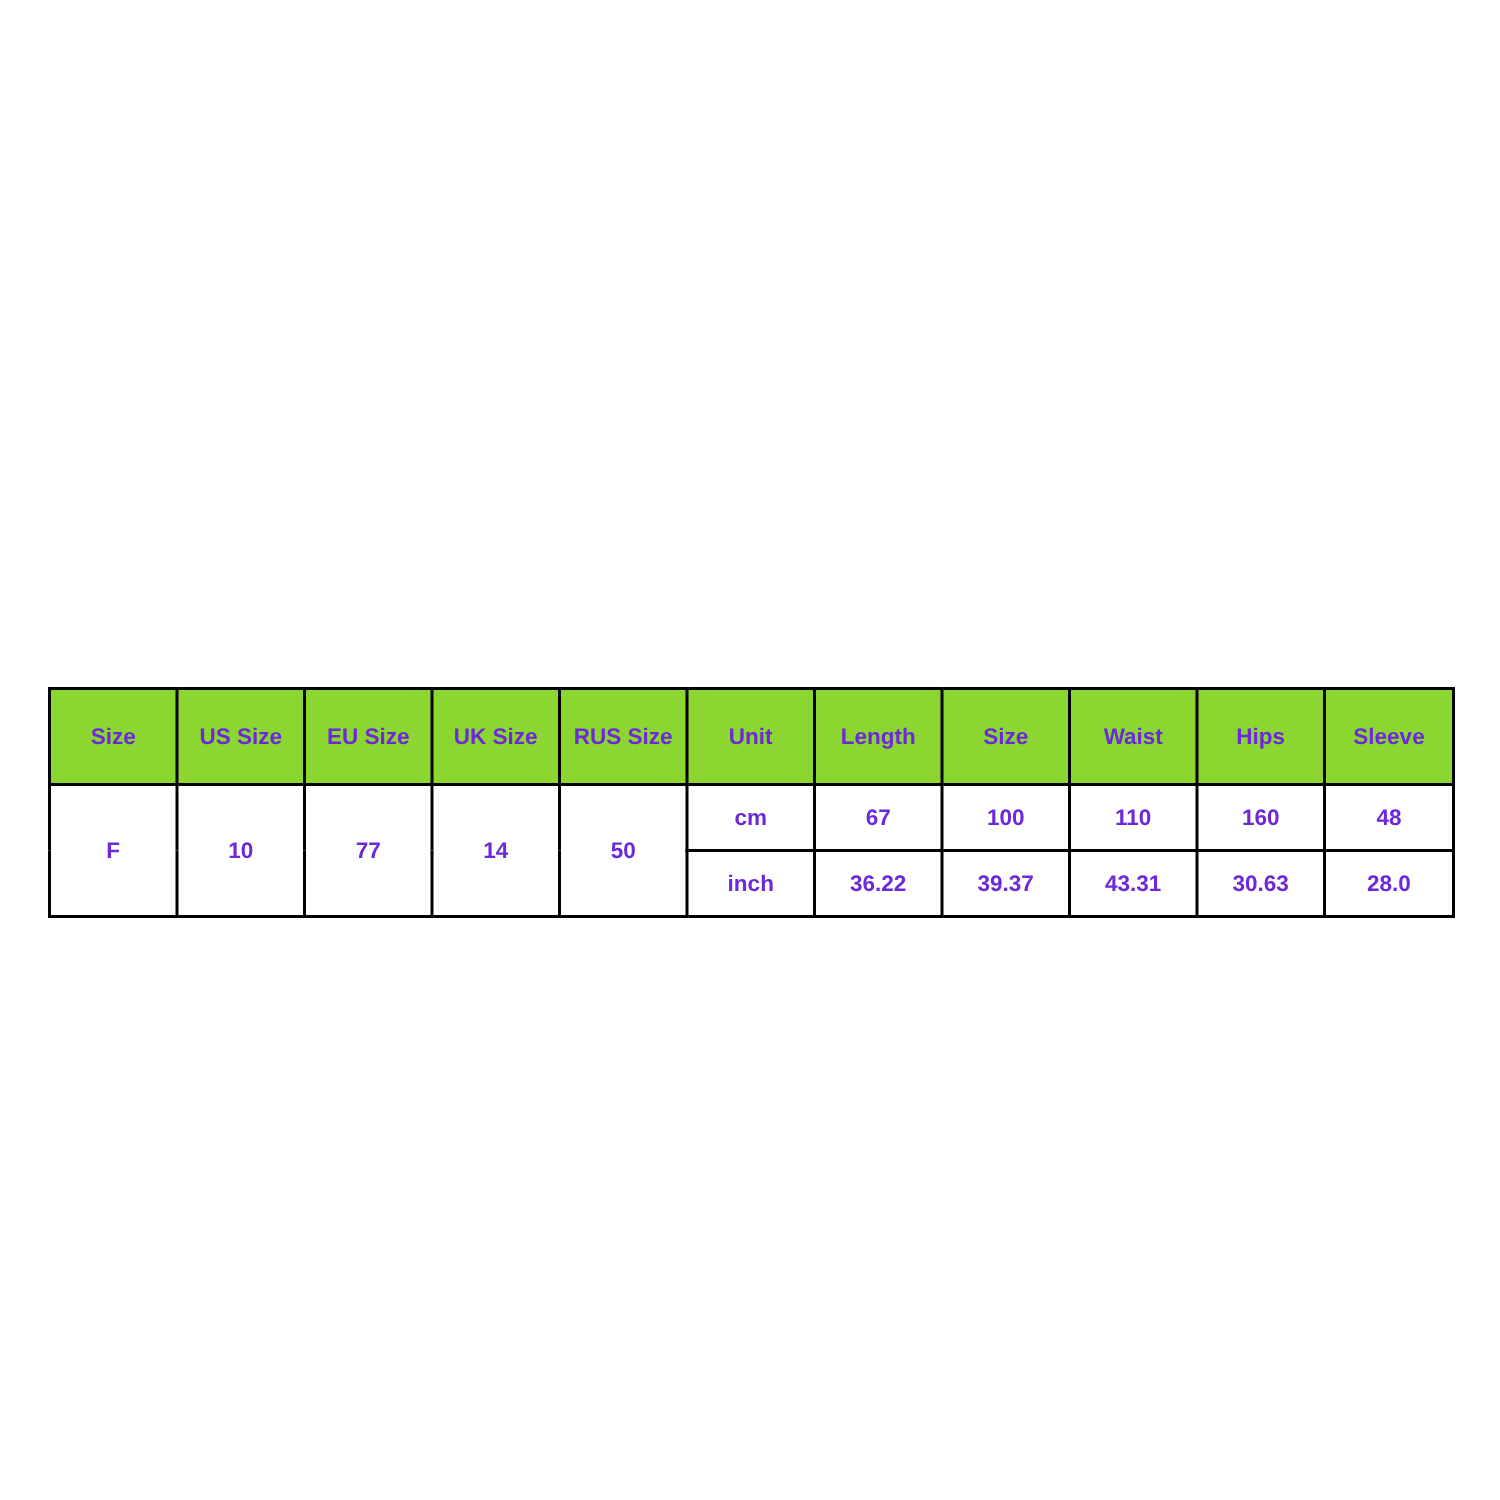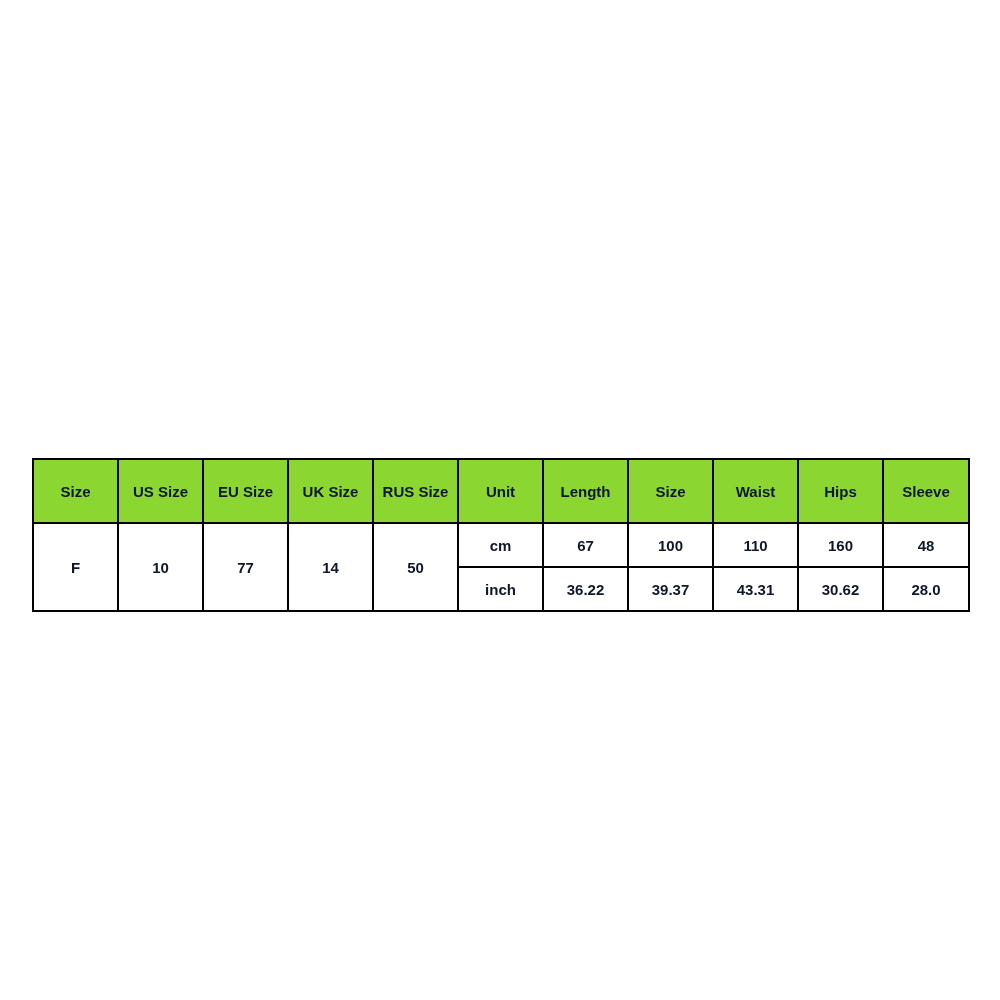--- a/index.html
+++ b/index.html
@@ -28,21 +28,21 @@
     width: 936px;
     border: 2px solid #000000;
   }
   table.size-chart th,
   table.size-chart td {
     border: 2px solid #000000;
     text-align: center;
     vertical-align: middle;
     font-size: 15px;
     font-weight: bold;
-    color: #0f172a;
+    color: #6d28d9;
     padding: 0;
   }
   thead th {
     background: #8CD632;
     height: 62px;
     font-size: 15.5px;
   }
   tbody td {
     background: #ffffff;
     height: 42px;
@@ -108,19 +108,19 @@
           <td>100</td>
           <td>110</td>
           <td>160</td>
           <td>48</td>
         </tr>
         <tr>
           <td>inch</td>
           <td>36.22</td>
           <td>39.37</td>
           <td>43.31</td>
-          <td>30.62</td>
+          <td>30.63</td>
           <td>28.0</td>
         </tr>
       </tbody>
     </table>
   </div>
 </div>
 
 </body></html>

